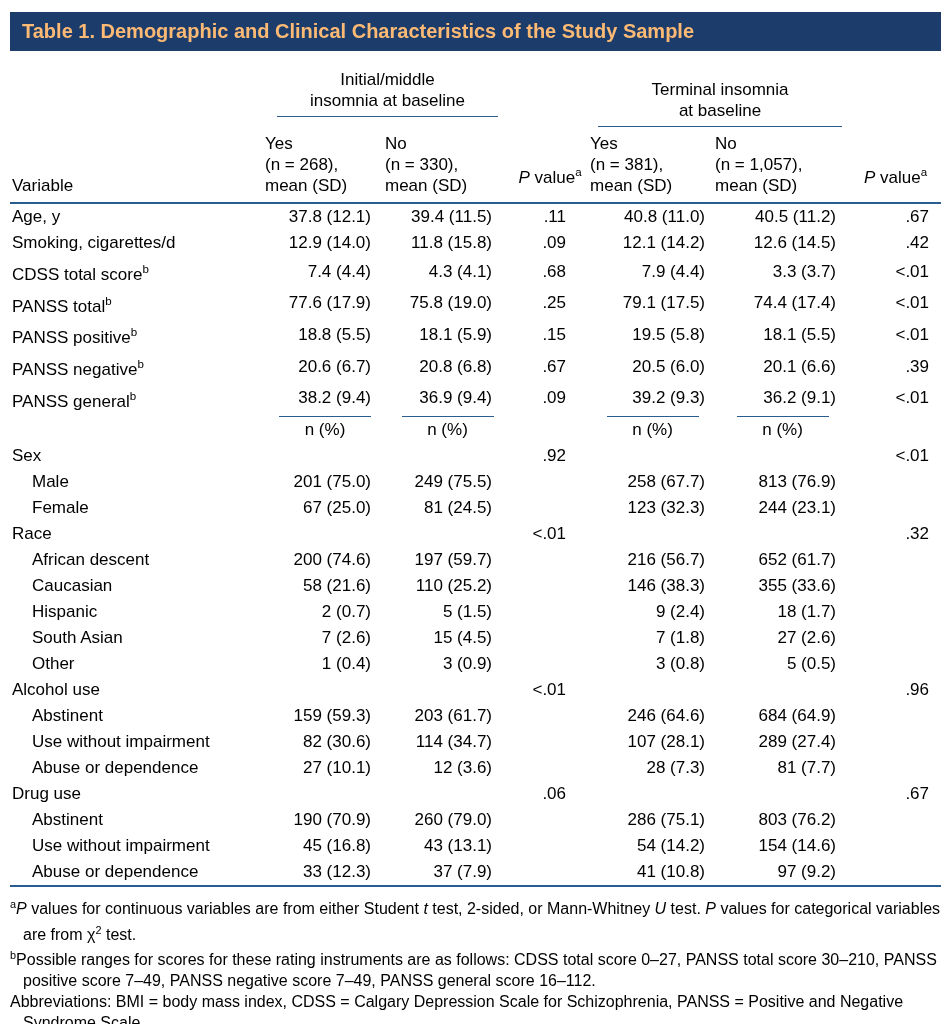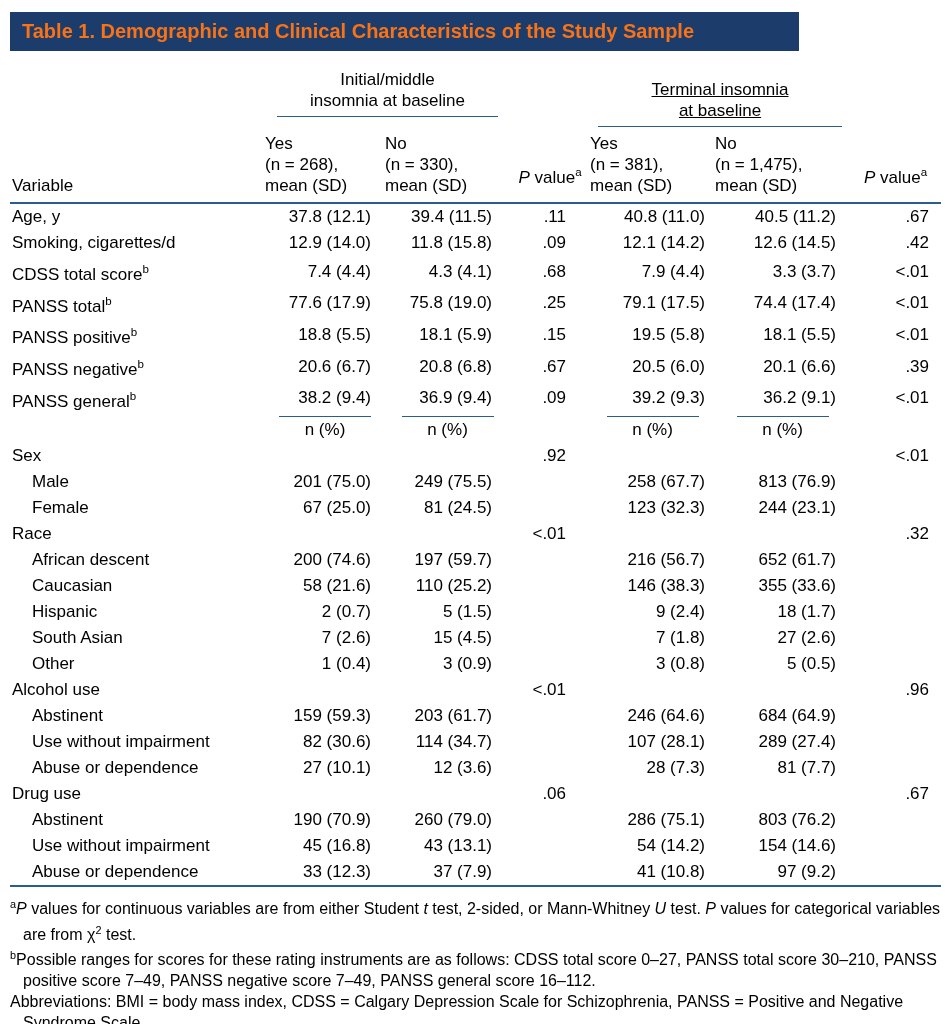--- a/index.html
+++ b/index.html
@@ -4,31 +4,31 @@
 <style>
   :root { --navy:#1c3c6c; --rule:#2a5d8f; }
   html, body { margin:0; padding:0; }
   body {
     width:951px; min-height:1024px; background:#ffffff;
     font-family:"Liberation Sans", sans-serif; color:#000;
     box-sizing:border-box;
   }
   .page { padding:12px 10px 0 10px; }
   .title-bar {
-    background:var(--navy); color:#f97316; font-weight:bold;
-    font-size:20px; padding:8px 12px; box-sizing:border-box; width:789px;
+    background:var(--navy); color:#fdba74; font-weight:bold;
+    font-size:20px; padding:8px 12px; box-sizing:border-box; width:931px;
   }
   table.t { width:931px; border-collapse:collapse; table-layout:fixed; font-size:17px; }
   td { padding:0; }
   thead td { vertical-align:bottom; }
   .ghead {
     border-bottom:1.5px solid var(--rule); margin:10px 12px;
     padding:8px 0 5px 0; text-align:center; line-height:21px;
   }
-  .ghead.g2 { margin:0 8px;text-decoration:underline; }
+  .ghead.g2 { margin:0 8px; }
   .ch { text-align:left; line-height:21px; padding:6px 0 6px 0; }
   .var-h { padding-bottom:6px; padding-left:2px; }
   .ph { text-align:center; padding-bottom:14px; }
   tr.colhdr td { border-bottom:2px solid var(--rule); }
   tbody td { height:26px; line-height:26px; }
   .lab { padding-left:2px; white-space:nowrap; overflow:hidden; }
   .lab.ind { padding-left:22px; }
   .num { text-align:right; white-space:nowrap; }
   .c2 { padding-right:14px; } .c3 { padding-right:18px; } .p1 { padding-right:24px; }
   .c5 { padding-right:10px; } .c6 { padding-right:14px; } .p2 { padding-right:12px; }
@@ -91,21 +91,21 @@
           <div>mean (SD)</div>
         </td>
         <td class="ph"><i>P</i><span> value</span><sup>a</sup></td>
         <td class="ch">
           <div>Yes</div>
           <div>(n = 381),</div>
           <div>mean (SD)</div>
         </td>
         <td class="ch">
           <div>No</div>
-          <div>(n = 1,475),</div>
+          <div>(n = 1,057),</div>
           <div>mean (SD)</div>
         </td>
         <td class="ph"><i>P</i><span> value</span><sup>a</sup></td>
       </tr>
     </thead>
     <tbody>
         <tr>
           <td class="lab">Age, y</td>
           <td class="num c2">37.8 (12.1)</td>
           <td class="num c3">39.4 (11.5)</td>

